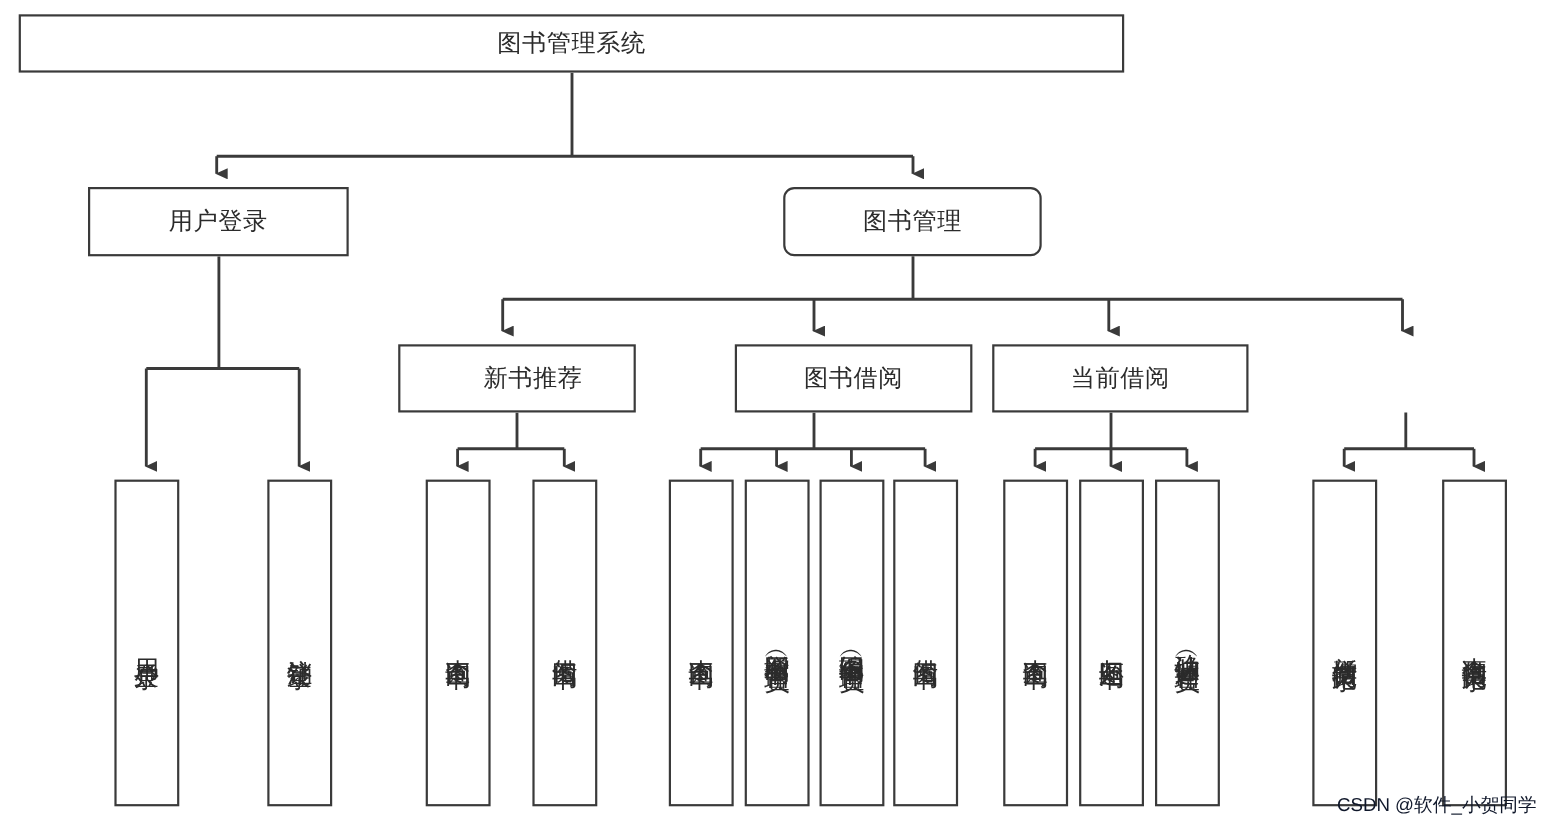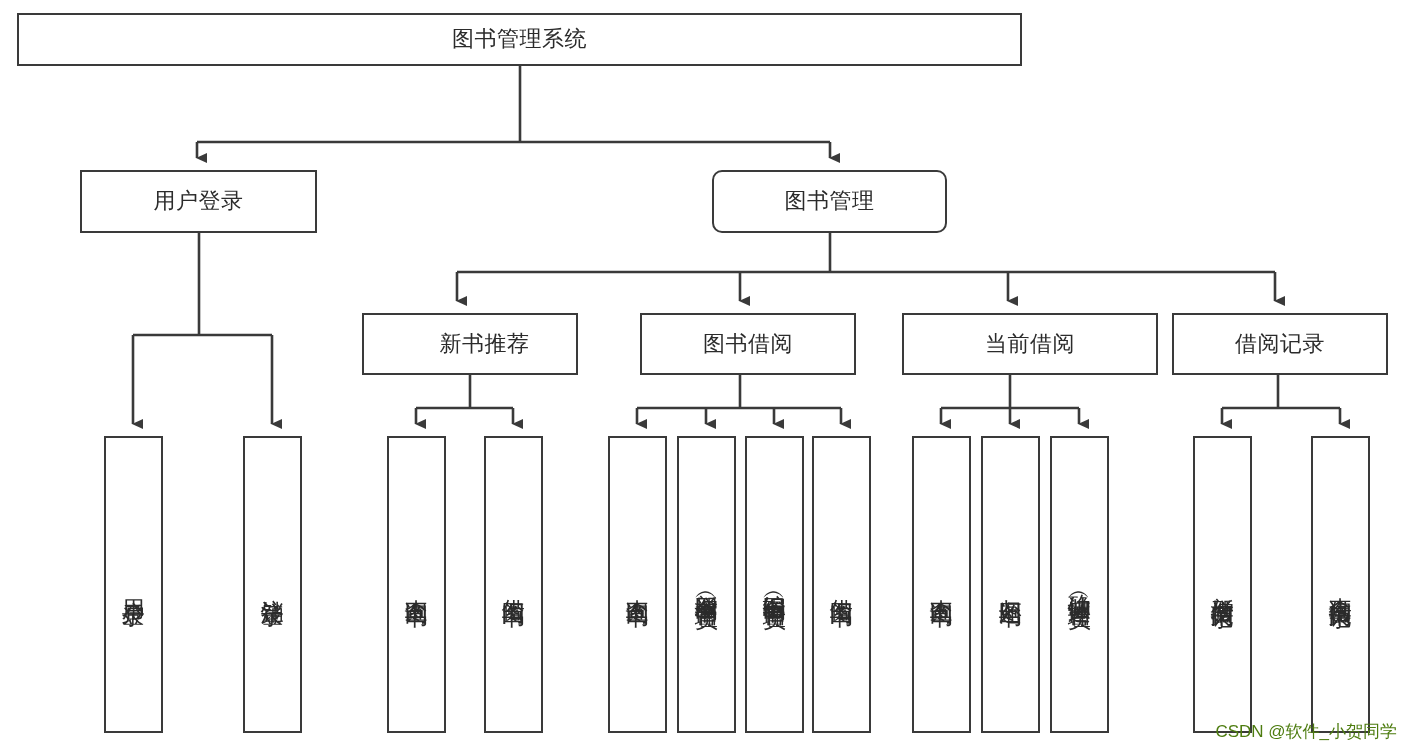--- a/index.html
+++ b/index.html
@@ -57,21 +57,21 @@
     line-height: 1.16;
     letter-spacing: 2px;
     white-space: nowrap;
     max-height: 100%;
   }
   #watermark {
     position: absolute;
     right: 8px;
     bottom: 4px;
     font-size: 17px;
-    color: #4d7c0f;
+    color: #0f172a;
     white-space: nowrap;
     pointer-events: none;
   }
 </style>
 </head>
 <body>
 
 <div id="diagram-root">
 
   <svg id="diagram-svg" viewBox="0 0 1405 747" xmlns="http://www.w3.org/2000/svg">
@@ -131,28 +131,25 @@
   <div class="node horiz" style="left:80px; top:170px; width:237px; height:63px;">
     <span class="label">用户登录</span>
   </div>
   <div class="node horiz" style="left:712px; top:170px; width:235px; height:63px;border-radius:10px;">
     <span class="label">图书管理</span>
   </div>
 
   <div class="node horiz" style="left:362px; top:313px; width:216px; height:62px;padding-left:29px;">
     <span class="label">新书推荐</span>
   </div>
-  <div class="node horiz" style="left:640px; top:313px; width:216px; height:62px;">
+  <div class="node horiz" style="left:668px; top:313px; width:216px; height:62px;">
     <span class="label">图书借阅</span>
   </div>
-  <div class="node horiz" style="left:902px; top:313px; width:256px; height:62px;">
+  <div class="node horiz" style="left:902px; top:313px; width:233px; height:62px;">
     <span class="label">当前借阅</span>
-  </div>
-  <div class="node horiz" style="left:1172px; top:313px; width:216px; height:62px;">
-    <span class="label">借阅记录</span>
   </div>
 
   <div class="node vert" style="left:104px; top:436px; width:59px; height:297px;">
     <span class="label">用户登录</span>
   </div>
   <div class="node vert" style="left:243px; top:436px; width:59px; height:297px;">
     <span class="label">注销登录</span>
   </div>
 
   <div class="node vert" style="left:387px; top:436px; width:59px; height:297px;">

